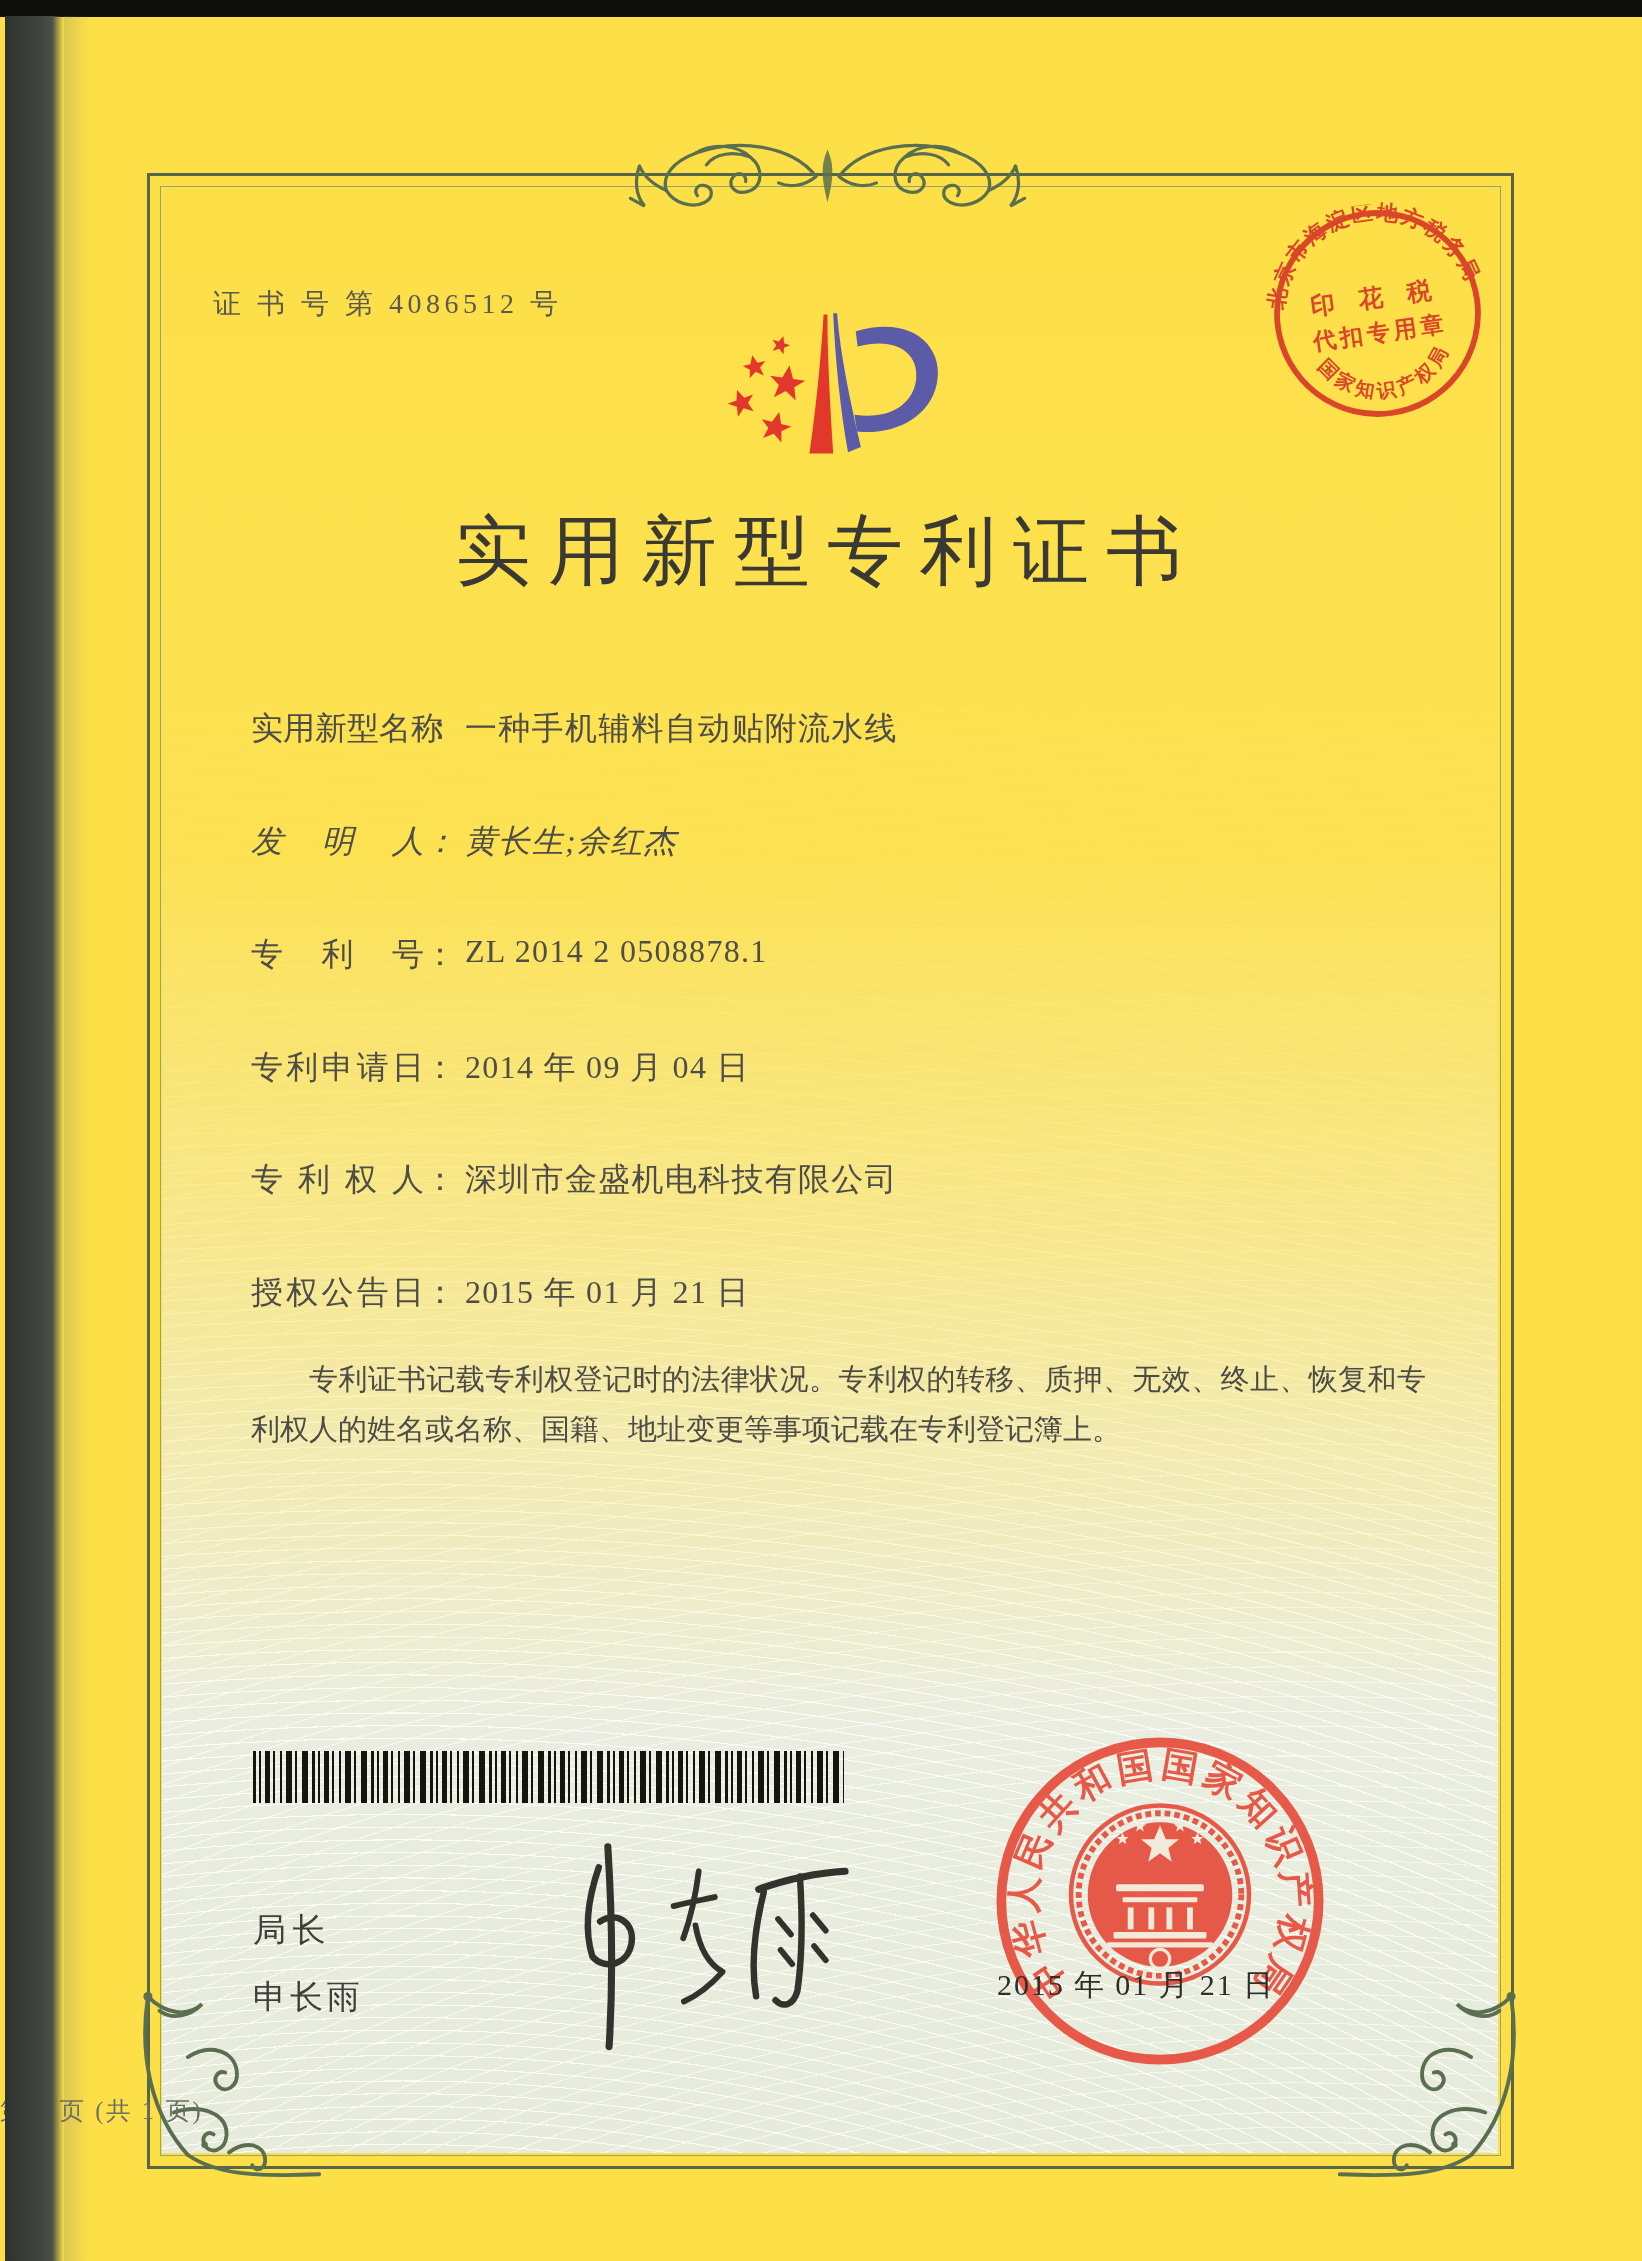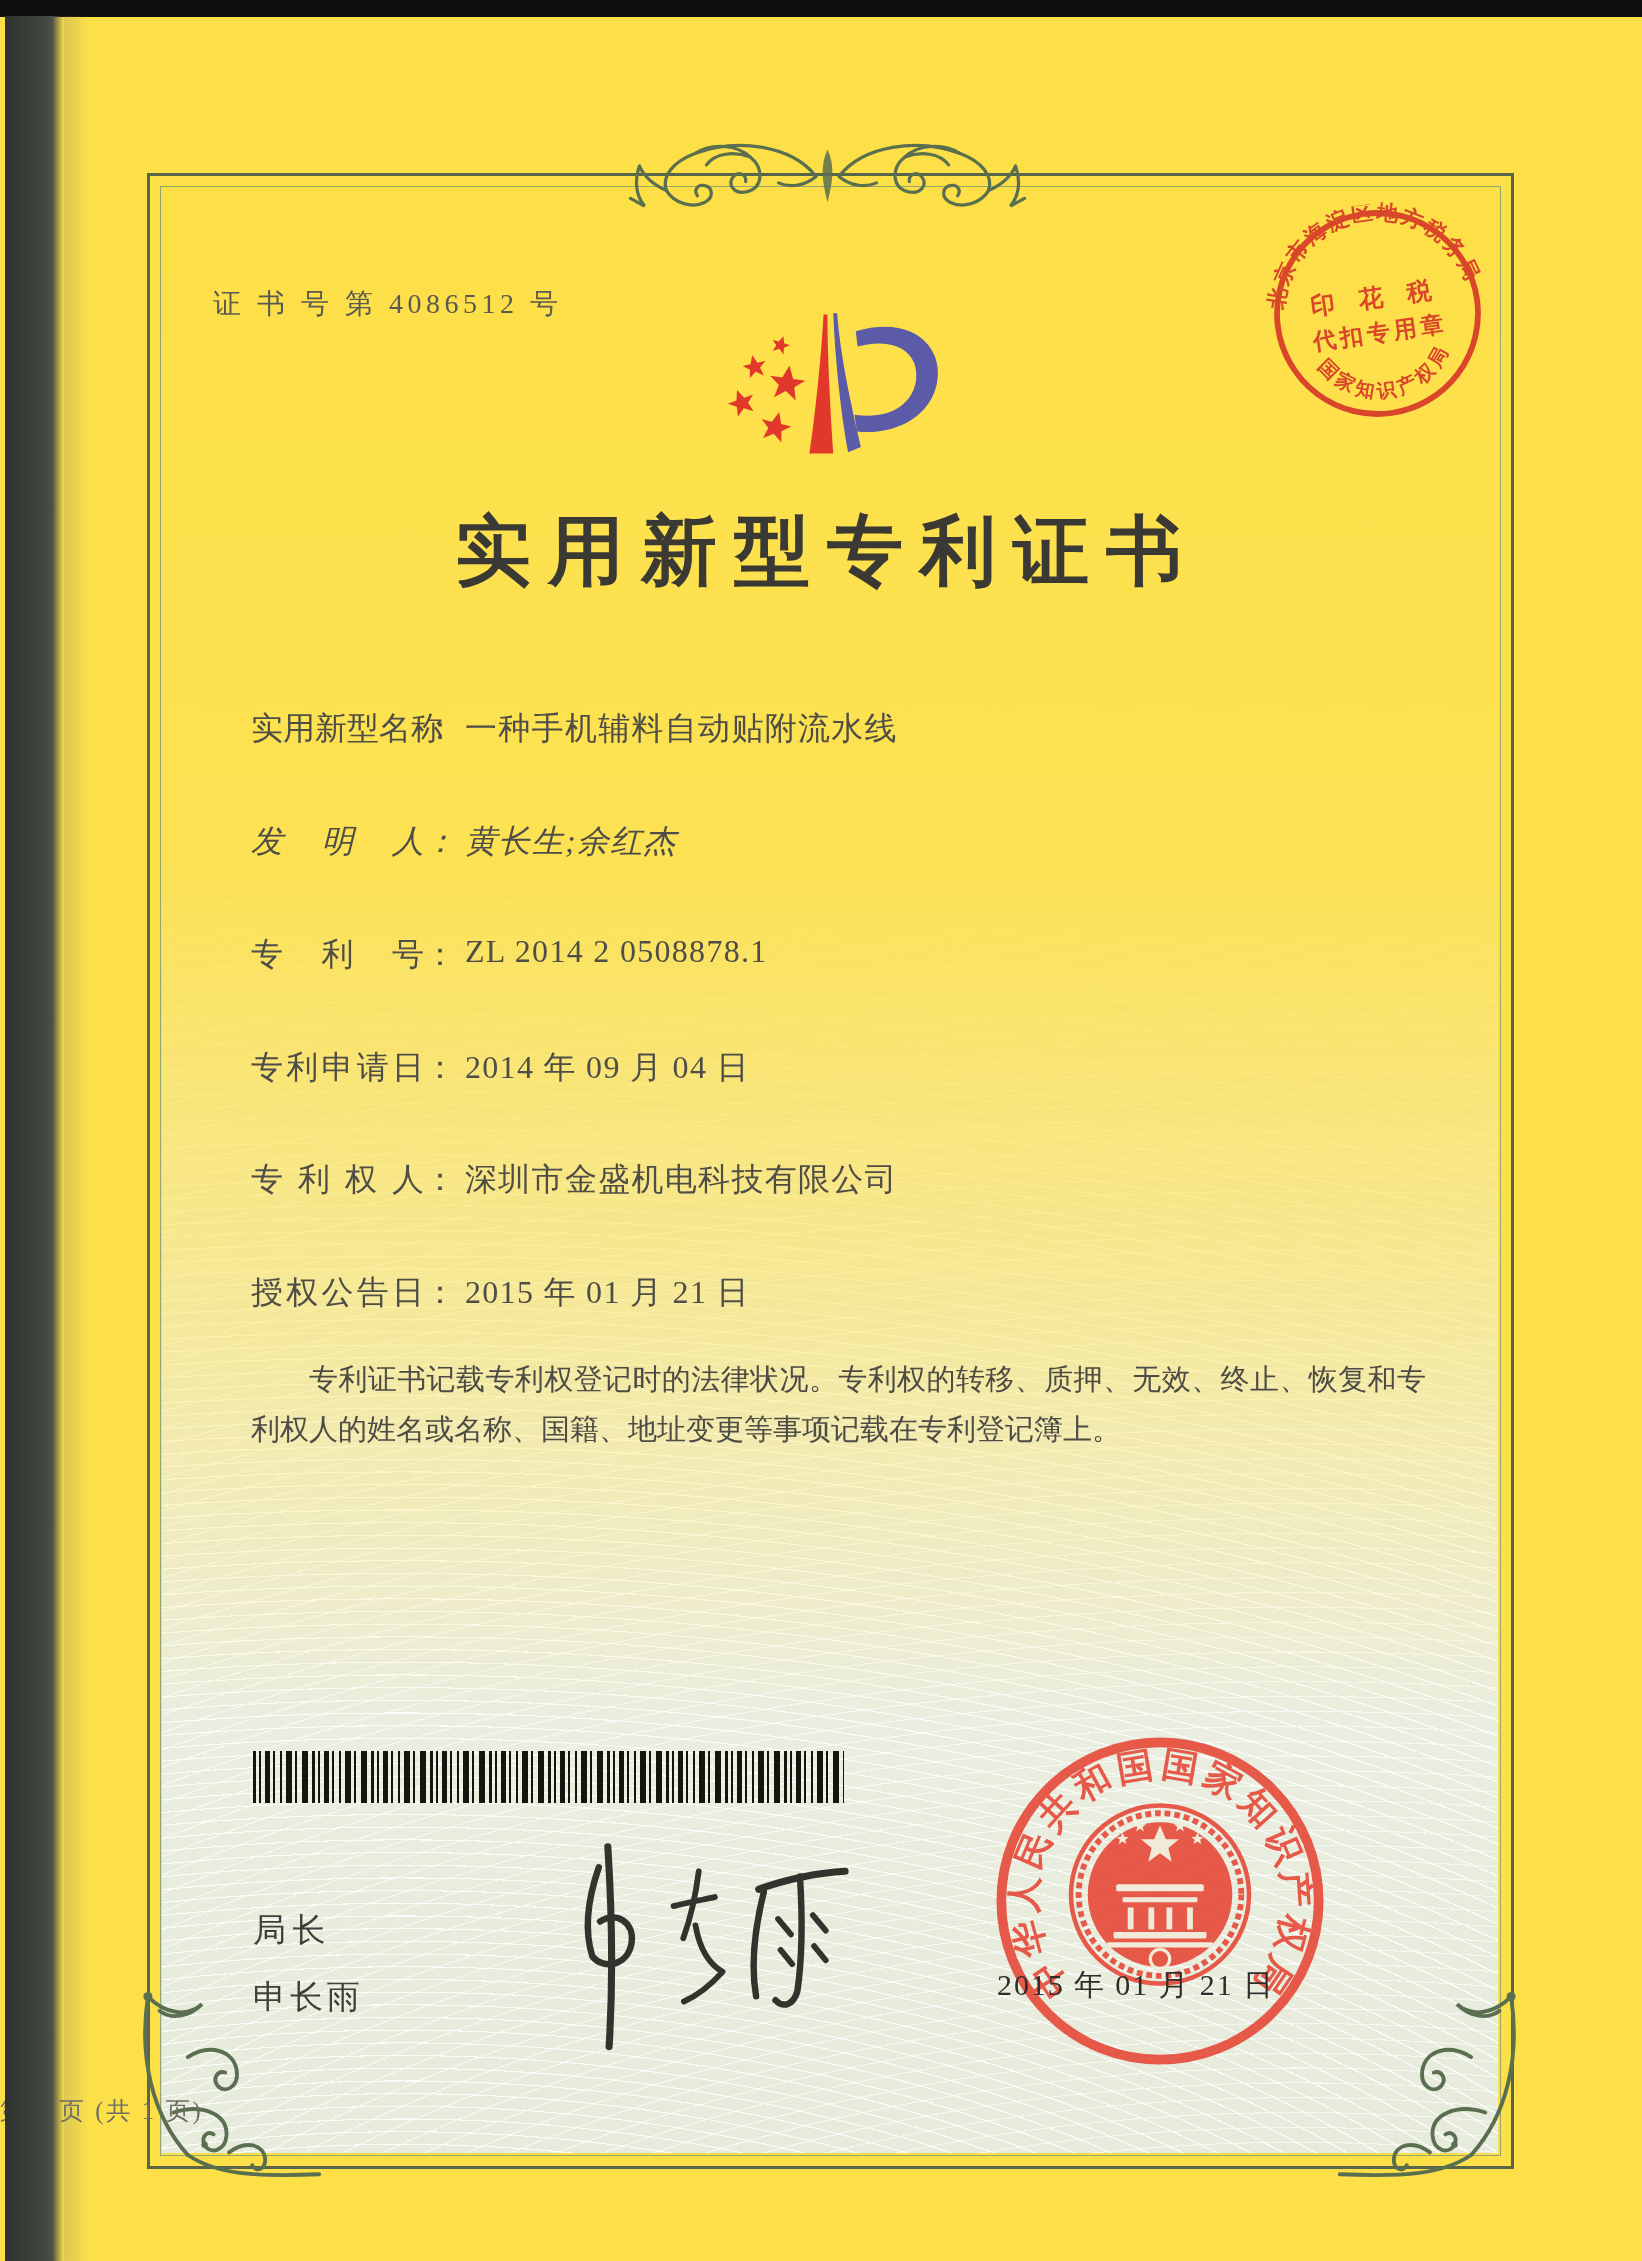--- a/index.html
+++ b/index.html
@@ -22,21 +22,21 @@
   .waves{left:162px;top:188px;width:1336px;height:1965px;z-index:0;
     background:
       repeating-radial-gradient(ellipse 1675px 966px at 18% 128%, rgba(255,255,255,.85) 0 1.9px, rgba(255,255,255,0) 1.9px 22px),
       repeating-radial-gradient(ellipse 1804px 1031px at 85% 132%, rgba(255,255,255,.6) 0 1.9px, rgba(255,255,255,0) 1.9px 26px),
       linear-gradient(180deg,#f4f5ee 0%,#eef0e4 55%,#e6ebdb 100%);
     -webkit-mask-image:linear-gradient(180deg,rgba(0,0,0,0) 0%,rgba(0,0,0,.08) 34%,rgba(0,0,0,.55) 58%,rgba(0,0,0,1) 78%);
     mask-image:linear-gradient(180deg,rgba(0,0,0,0) 0%,rgba(0,0,0,.08) 34%,rgba(0,0,0,.55) 58%,rgba(0,0,0,1) 78%);}
 
   .cert-number{left:213px;top:285px;font-size:28px;letter-spacing:4.5px;color:#5a5952;z-index:3;}
 
-  .title{left:0;top:501px;width:1637px;text-align:center;font-size:76px;font-weight:bold;
+  .title{left:0;top:501px;width:1637px;text-align:center;font-size:76px;font-weight:normal;
          letter-spacing:17px;text-indent:17px;color:#3a3934;z-index:3;}
 
   .fields{z-index:3;}
   .frow{position:absolute;left:251px;font-size:32px;color:#4e4d47;white-space:nowrap;}
   .flabel{display:inline-block;width:173px;text-align:justify;text-align-last:justify;vertical-align:top;}
   .fcolon{display:inline-block;vertical-align:top;}
   .fvalue{display:inline-block;margin-left:9px;vertical-align:top;letter-spacing:1.3px;}
 
   .bodytext{left:251px;top:1354px;width:1175px;z-index:3;font-size:29px;line-height:50px;
             text-align:justify;color:#4c4b45;}

